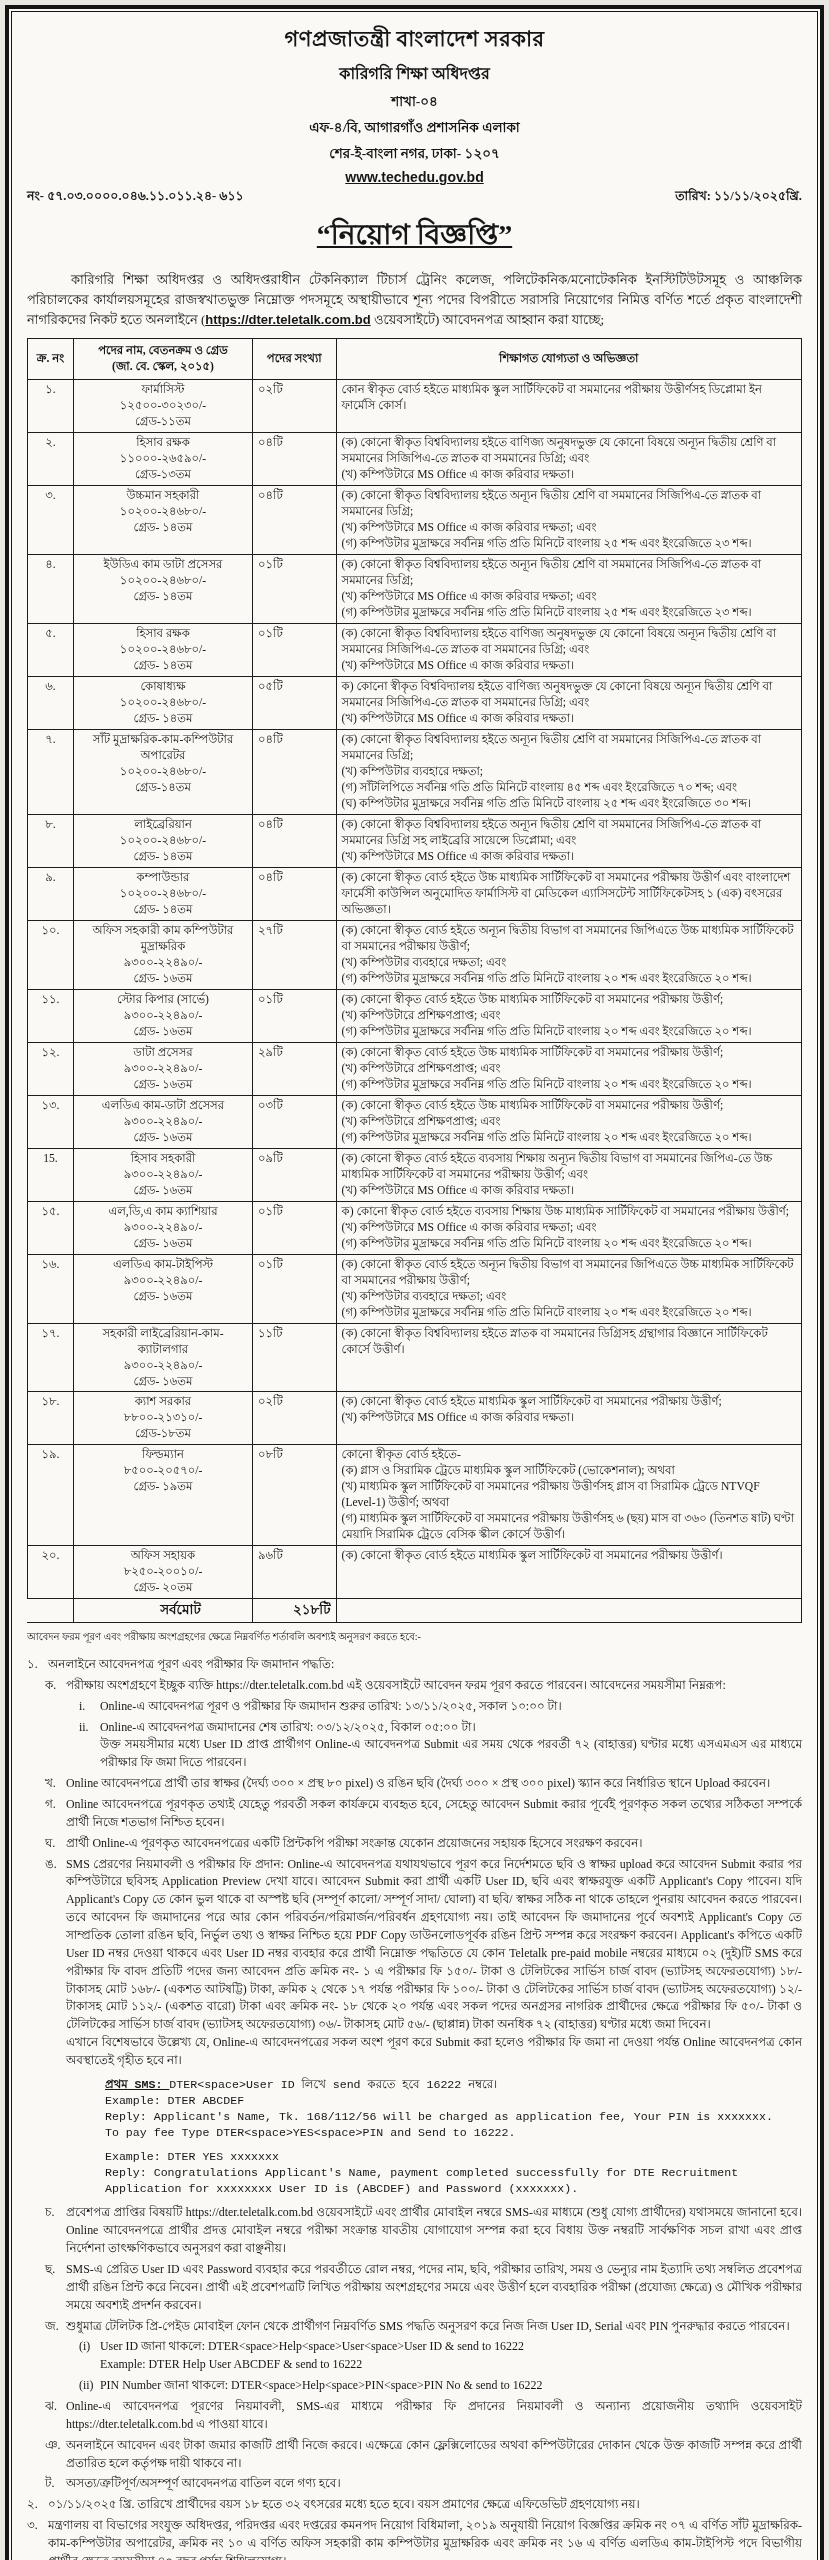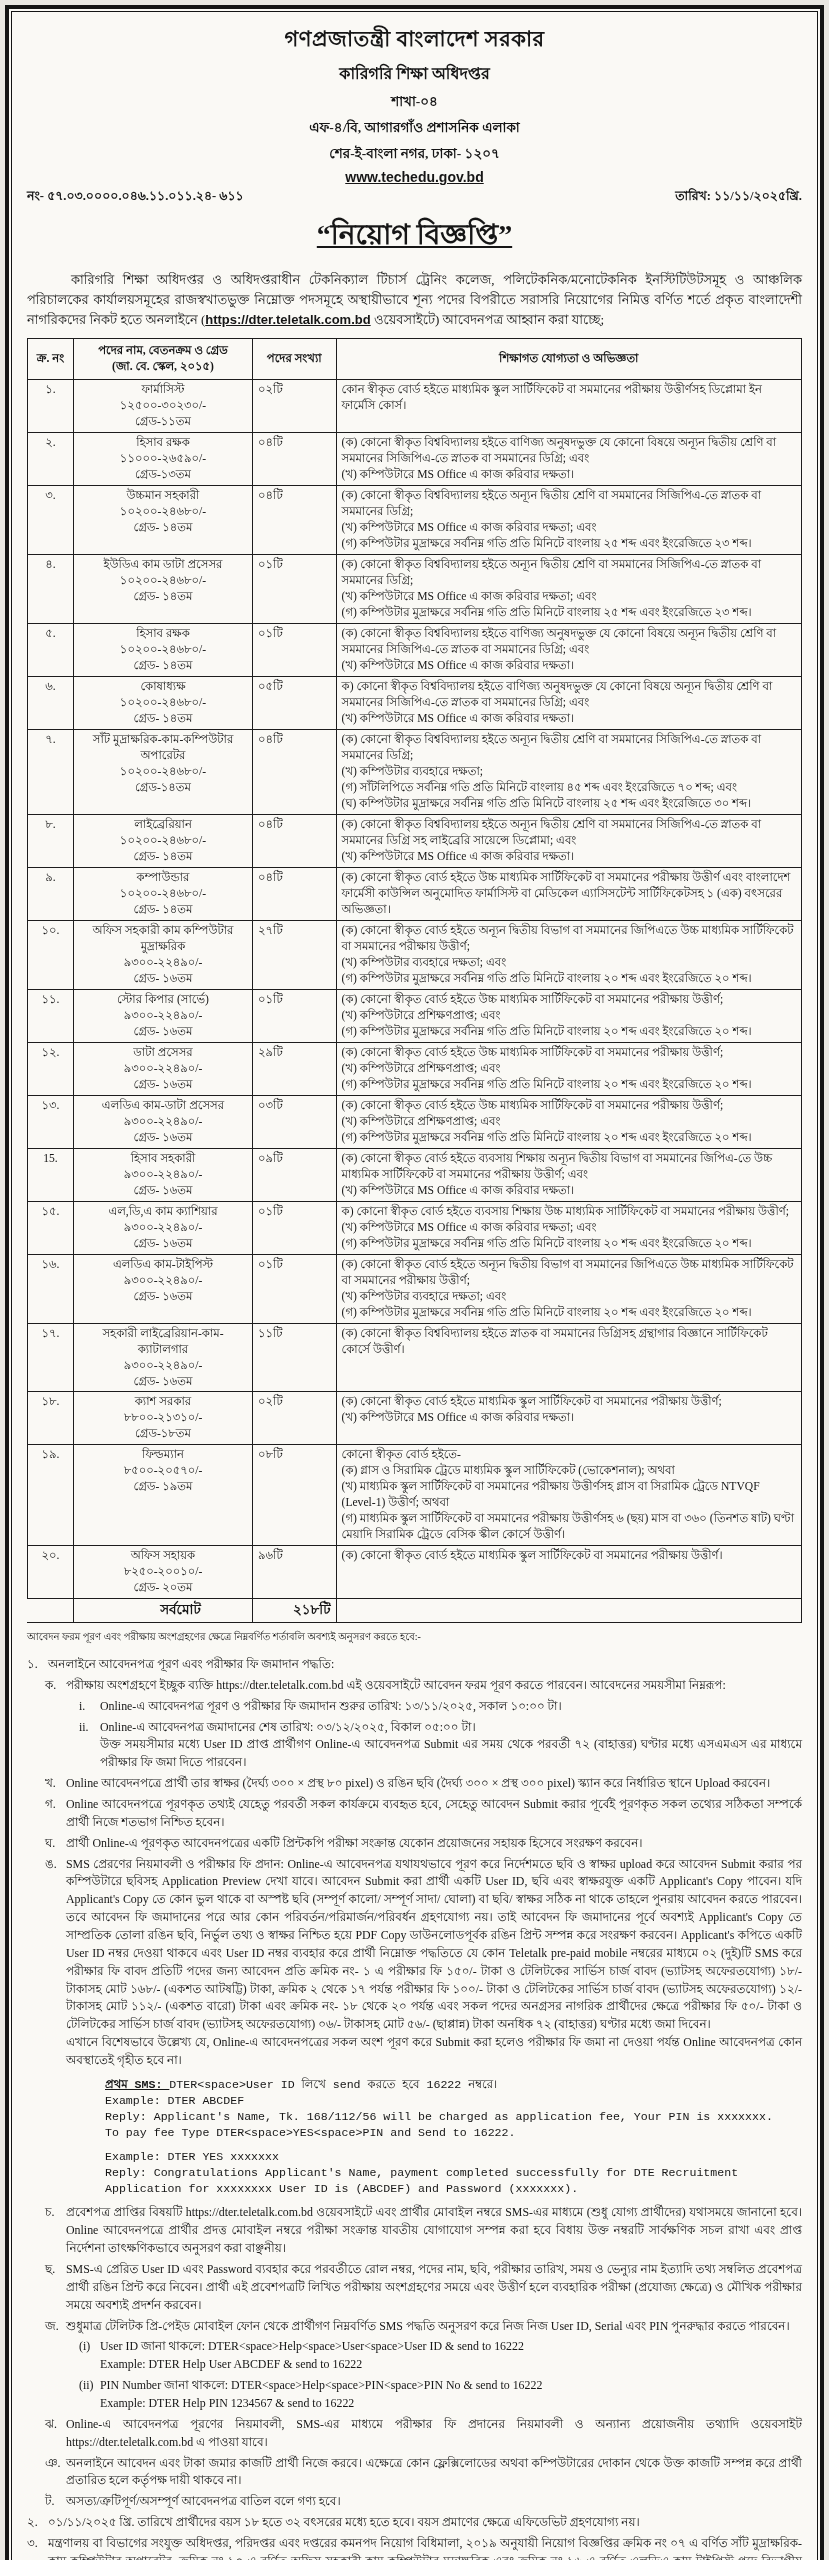--- a/index.html
+++ b/index.html
@@ -445,21 +445,20 @@
         <span class="m">(i)</span>
         <span class="t">
           <div>User ID জানা থাকলে: DTER&lt;space&gt;Help&lt;space&gt;User&lt;space&gt;User ID &amp; send to 16222</div>
           <div>Example: DTER Help User ABCDEF &amp; send to 16222</div>
         </span>
       </div>
       <div class="cond l2">
         <span class="m">(ii)</span>
         <span class="t">
           <div>PIN Number জানা থাকলে: DTER&lt;space&gt;Help&lt;space&gt;PIN&lt;space&gt;PIN No &amp; send to 16222</div>
-          <div>Example: DTER Help PIN 1234567 &amp; send to 16222</div>
         </span>
       </div>
       <div class="cond l1">
         <span class="m">ঝ.</span>
         <span class="t">
           <div>Online-এ আবেদনপত্র পূরণের নিয়মাবলী, SMS-এর মাধ্যমে পরীক্ষার ফি প্রদানের নিয়মাবলী ও অন্যান্য প্রয়োজনীয় তথ্যাদি ওয়েবসাইট https://dter.teletalk.com.bd এ পাওয়া যাবে।</div>
         </span>
       </div>
       <div class="cond l1">
         <span class="m">ঞ.</span>

